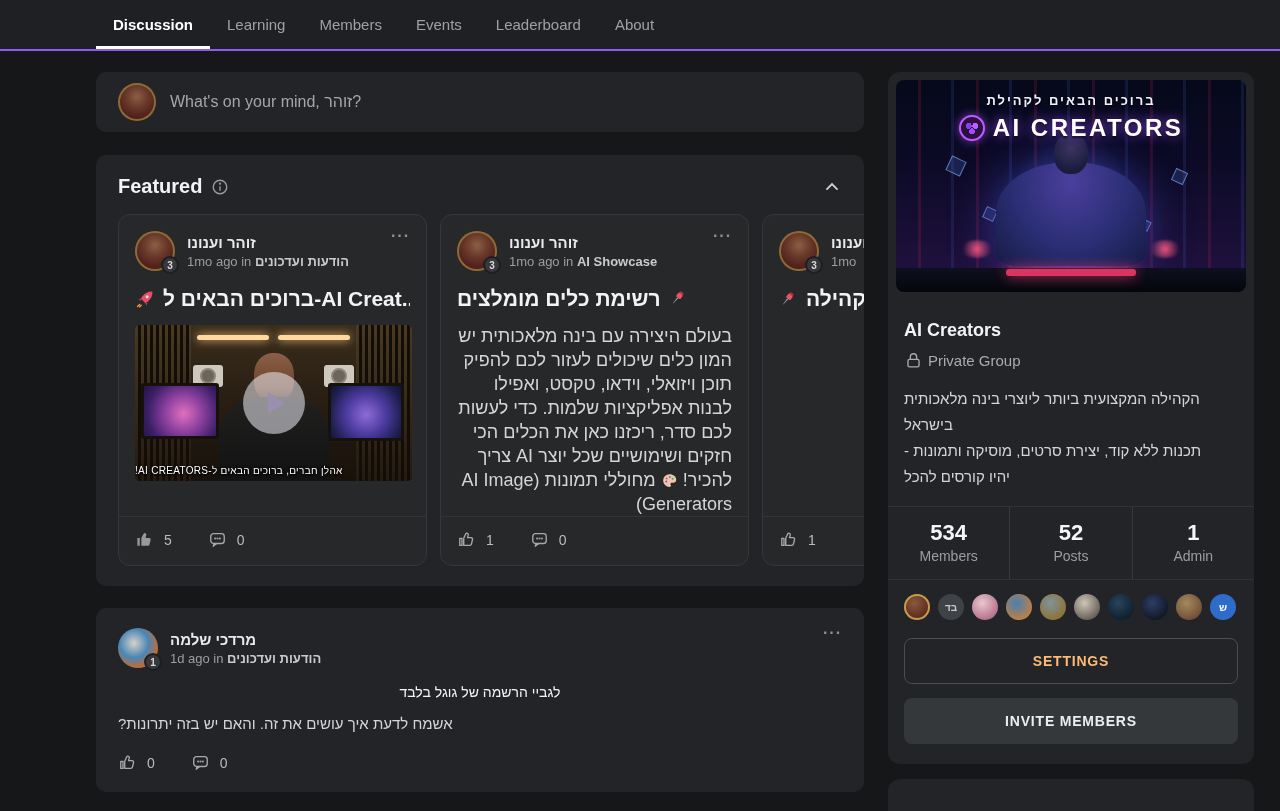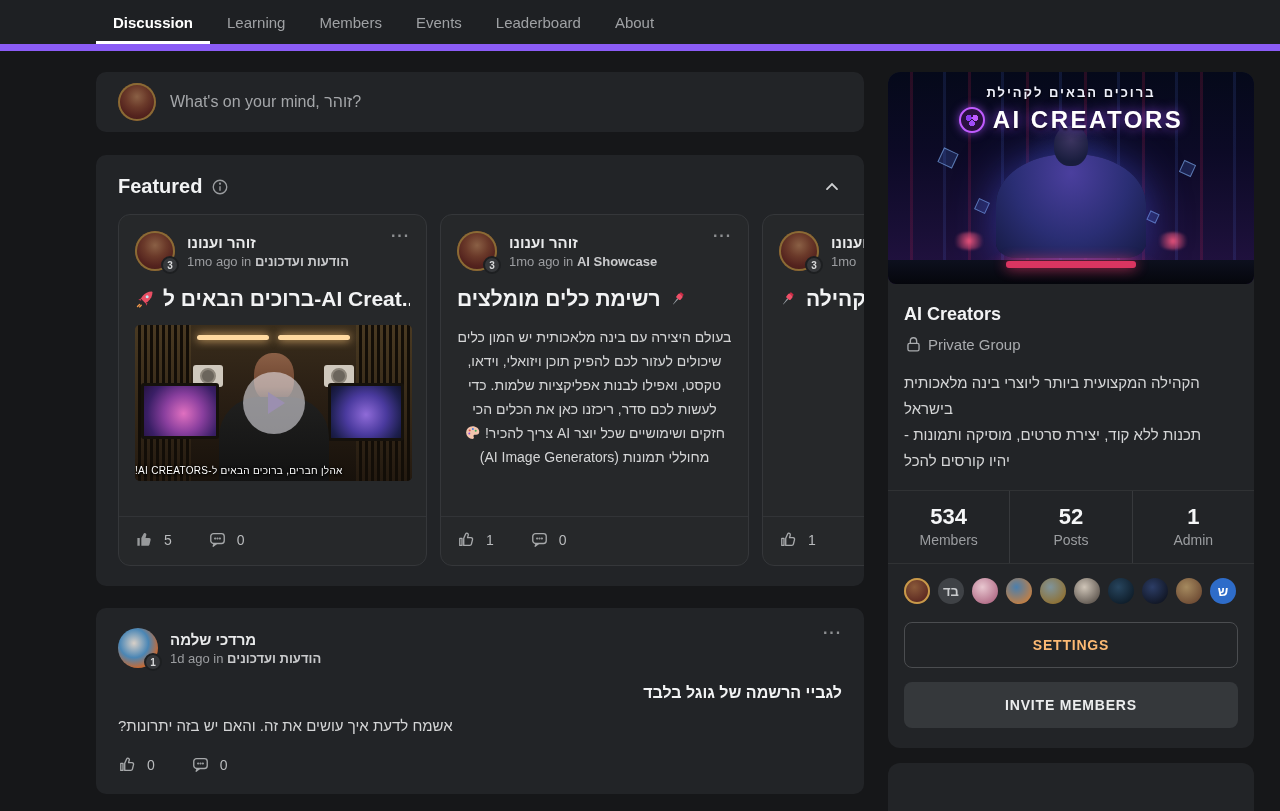--- a/index.html
+++ b/index.html
@@ -1,21 +1,21 @@
 <!DOCTYPE html>
 <html><head>
 <meta charset="utf-8">
 <style>
   * { margin:0; padding:0; box-sizing:border-box; }
   html,body { width:1280px; height:811px; overflow:hidden; background:#161719;
     font-family:"Liberation Sans","DejaVu Sans",sans-serif; color:#e6e7e8; }
 
   
   .nav { position:absolute; top:0; left:0; width:1280px; height:51px; background:#1e2023;
-    display:flex; align-items:stretch; padding-left:96px; border-bottom:7px solid #8b5cf6; }
+    display:flex; align-items:stretch; padding-left:96px; border-bottom:2px solid #8b5cf6; }
   .tab { display:flex; align-items:center; padding:0 17px; font-size:15px; color:#9fa1a4;
     position:relative; cursor:pointer; font-weight:500; }
   .tab.active { color:#ffffff; font-weight:700; }
   .tab.active::after { content:""; position:absolute; left:0; right:0; bottom:0; height:3px; background:#ffffff; }
 
   
   .feed { position:absolute; left:96px; top:72px; width:768px; }
   .card { background:#222427; border-radius:10px; }
 
   .composer { height:60px; display:flex; align-items:center; gap:14px; padding:0 22px; cursor:pointer; }
@@ -70,39 +70,39 @@
     border-radius:45% 45% 40% 40%; background:linear-gradient(180deg,#8a5f46 0%,#6e452f 70%,#3a2317 100%); }
   .person .body { position:absolute; left:50%; top:44px; transform:translateX(-50%); width:110px; height:86px;
     border-radius:40px 40px 0 0; background:linear-gradient(180deg,#20201f,#111); }
   .play { position:absolute; left:50%; top:50%; transform:translate(-50%,-50%); width:62px; height:62px;
     border-radius:50%; background:rgba(240,238,245,.55); display:flex; align-items:center; justify-content:center; cursor:pointer; }
   .play::after { content:""; border-left:17px solid #9b8fb0; border-top:11px solid transparent;
     border-bottom:11px solid transparent; margin-left:5px; }
   .caption { position:absolute; bottom:5px; left:0; right:0; text-align:left; direction:rtl; font-size:10px;
     color:#fff; text-shadow:0 0 3px #000,0 1px 2px #000; letter-spacing:.3px; }
 
-  .mini-body { margin-top:14px; direction:rtl; text-align:center; font-size:14px; line-height:24px; color:#d4d5d6; }
+  .mini-body { margin-top:14px; direction:rtl; text-align:right; font-size:18px; line-height:24px; color:#d4d5d6; }
   .frag-line { direction:rtl; text-align:left; font-size:15px; line-height:24px; color:#d4d5d6;
     display:flex; gap:6px; align-items:center; justify-content:flex-end; white-space:nowrap; }
   .frag-wrap { margin-top:14px; display:flex; flex-direction:column; align-items:stretch; }
 
   .mini-foot { margin:auto -16px 0; border-top:1px solid #323437; padding:13px 16px 0;
     display:flex; align-items:center; gap:36px; }
   .react { display:flex; align-items:center; gap:10px; cursor:pointer; color:#b9bbbd; font-size:14px; }
 
   
   .post { margin-top:22px; padding:20px 22px; cursor:pointer; }
-  .post-title { margin-top:16px; font-size:16px; font-weight:700; color:#f2f3f4; direction:rtl; text-align:right; }
+  .post-title { margin-top:16px; font-size:14px; font-weight:400; color:#f2f3f4; direction:rtl; text-align:center; }
   .post-body { margin-top:12px; font-size:15px; color:#d4d5d6; direction:rtl; text-align:left; line-height:23px; }
   .post-foot { margin-top:18px; display:flex; align-items:center; gap:36px; }
 
   
   .side { position:absolute; left:888px; top:72px; width:366px; }
   .side-card { background:#222427; border-radius:12px; overflow:hidden; }
-  .banner { height:212px; border-radius:8px; position:relative; overflow:hidden;
+  .banner { margin:8px; height:212px; border-radius:8px; position:relative; overflow:hidden;
     background:linear-gradient(180deg,#05091a 0%,#0c0a26 38%,#190f36 75%,#241243 100%); cursor:pointer; }
   .streaks { position:absolute; inset:0;
     background:
      radial-gradient(ellipse 90px 150px at 50% 70%, rgba(90,110,255,.35), transparent 70%),
      repeating-linear-gradient(90deg, transparent 0 22px, rgba(255,40,90,.14) 22px 25px, transparent 25px 55px, rgba(90,130,255,.12) 55px 58px),
      radial-gradient(ellipse 140px 60px at 50% 100%, rgba(255,50,110,.45), transparent 75%); }
   .cube { position:absolute; border:1px solid rgba(140,190,255,.55); background:rgba(90,140,255,.18); transform:rotate(25deg); }
   .fig-torso { position:absolute; left:50%; bottom:26px; transform:translateX(-50%); width:150px; height:104px;
     border-radius:48% 48% 14% 14%; background:radial-gradient(ellipse at 50% 18%, #4b3f9e 0%, #2a2e74 55%, #161b44 100%);
     box-shadow:0 0 42px rgba(70,80,220,.55); }
@@ -130,21 +130,21 @@
   .gdesc { margin-top:16px; font-size:15px; line-height:26px; color:#d4d5d6; direction:rtl; text-align:left;
     white-space:pre-line; padding-bottom:16px; }
   .divider { border-top:1px solid #303234; }
   .stats { display:flex; }
   .stat { flex:1; text-align:center; padding:13px 0 15px; }
   .stat + .stat { border-left:1px solid #37393c; }
   .stat .v { font-size:22px; font-weight:700; color:#f5f6f7; }
   .stat .l { font-size:14px; color:#9b9da0; margin-top:2px; }
   .avrow { display:flex; gap:8px; padding:14px 16px 16px; }
   .mem-av { width:26px; height:26px; border-radius:50%; flex:none; display:flex; align-items:center;
-    justify-content:center; font-size:13px; font-weight:700; cursor:pointer; }
+    justify-content:center; font-size:10px; font-weight:700; cursor:pointer; }
   .btn { display:block; width:334px; margin:2px 16px 14px; height:46px; border-radius:8px; font-size:14px;
     font-weight:700; letter-spacing:.8px; cursor:pointer; font-family:inherit; }
   .btn.ghost { background:transparent; border:1px solid #4b4d50; color:#fdba74; }
   .btn.fill { background:#35383b; border:none; color:#ecedee; margin-bottom:20px; }
 
   .lb-card { margin-top:15px; padding:34px 16px 40px; }
 
   svg { display:block; }
   .ic { flex:none; }
 </style>

